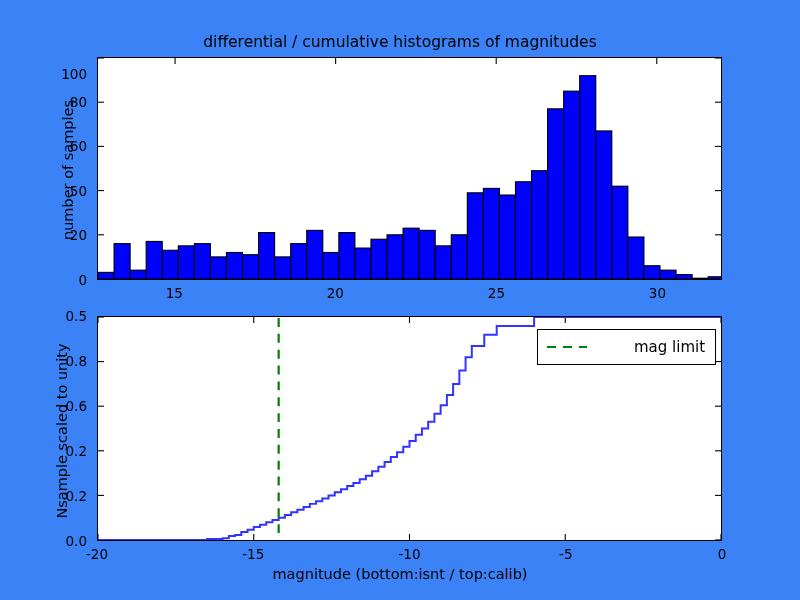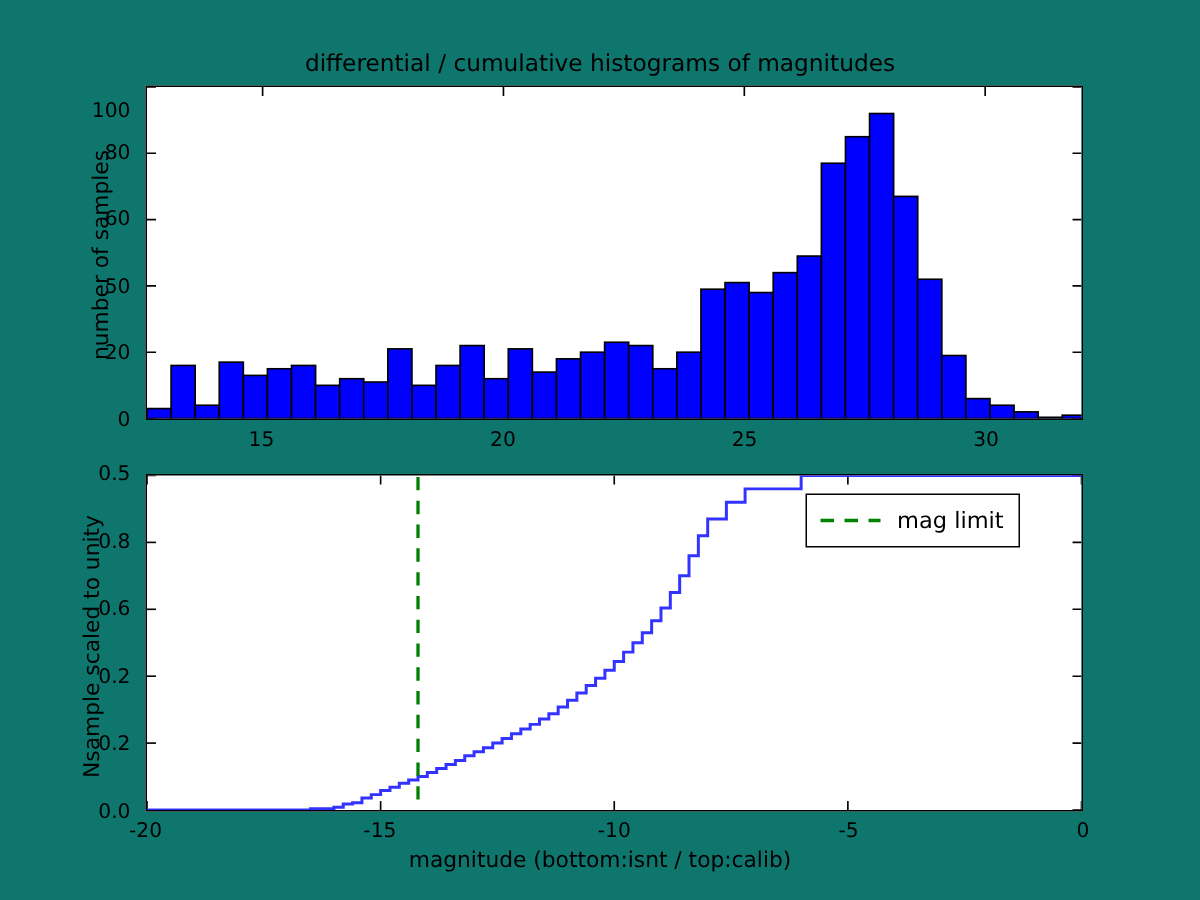--- a/index.html
+++ b/index.html
@@ -1,21 +1,21 @@
 <!DOCTYPE html>
 <html><head>
 <meta charset="utf-8">
 <style>
   html,body{margin:0;padding:0;}
   body{
     width:800px;height:600px;background:#ffffff;
     font-family:"DejaVu Sans", sans-serif;
     overflow:hidden;
   }
-  #figure{position:relative;width:800px;height:600px;background:#0f766e;}
+  #figure{position:relative;width:800px;height:600px;background:#3b82f6;}
 
   
   .axes{position:absolute;box-sizing:border-box;border:1.2px solid #000;background:#fff;}
   .plotsvg{position:absolute;left:0;top:0;width:100%;height:100%;display:block;}
 
   
   .fig-title{
     position:absolute;left:0;width:800px;text-align:center;
     font-size:15.5px;color:#000;white-space:nowrap;
   }
@@ -36,20 +36,21 @@
   }
   .tick.y{text-align:right;transform:translateY(-50%);}
   .tick.x{text-align:center;transform:translateX(-50%);}
 
   
   .legend{
     position:absolute;box-sizing:border-box;
     border:1.2px solid #000;background:#fff;
     display:flex;align-items:center;
     padding:6px 10px 6px 8px;
+    gap:36px;
   }
   .legend-sample{
     width:42px;height:14px;flex:0 0 auto;margin-right:10px;
     display:block;
   }
   .legend-label{font-size:15px;color:#000;white-space:nowrap;}
 </style>
 </head>
 <body>
 

